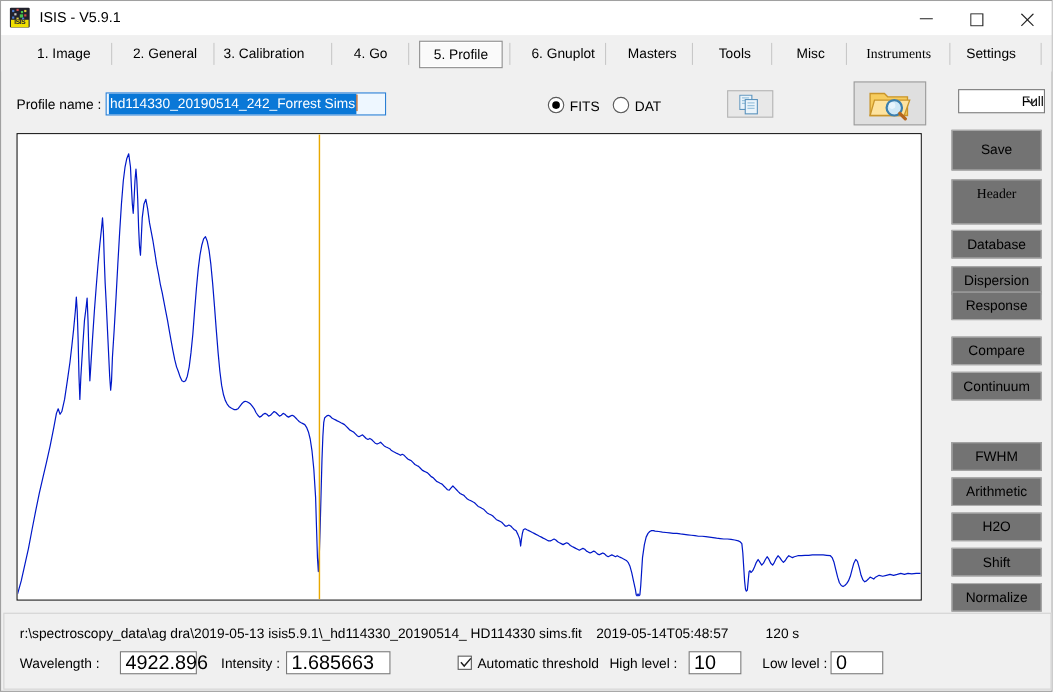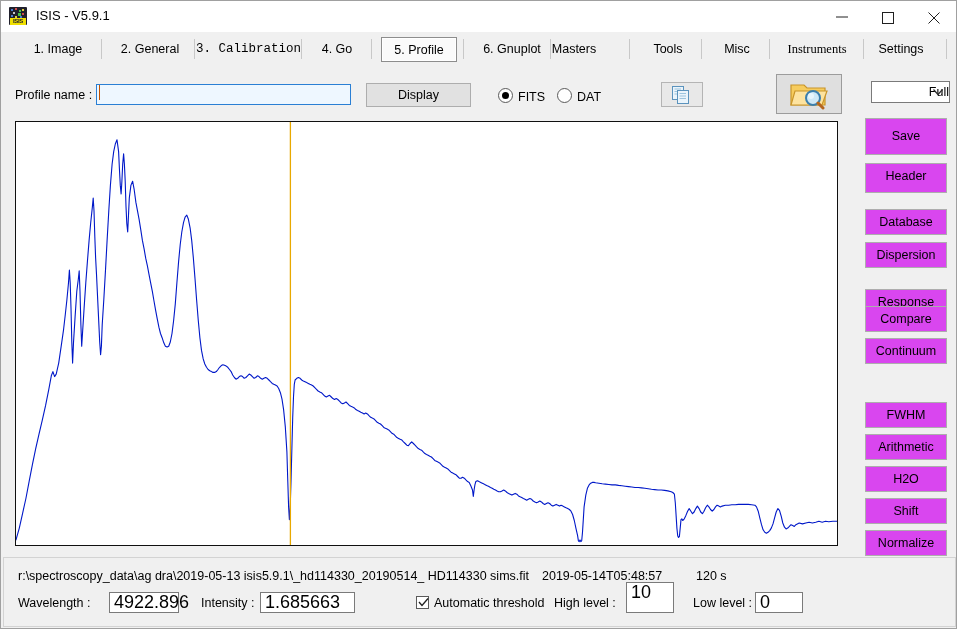--- a/index.html
+++ b/index.html
@@ -208,21 +208,21 @@
     box-sizing: border-box;
     overflow: hidden;
   }
   .plot-frame svg { display: block; }
 
   
   .side-btn {
     position: absolute;
     left: 864px;
     width: 82px;
-    background: #d946ef;
+    background: #737373;
     border: 1px solid #adadad;
     box-sizing: border-box;
     font-size: 12.5px;
     color: #000;
     text-align: center;
     cursor: default;
     white-space: nowrap;
   }
 
   
@@ -290,38 +290,37 @@
       <svg width="14" height="12" viewBox="0 0 14 12">
         <line x1="0.5" y1="0.5" x2="11.5" y2="11.5" stroke="#202020" stroke-width="1"></line>
         <line x1="11.5" y1="0.5" x2="0.5" y2="11.5" stroke="#202020" stroke-width="1"></line>
       </svg>
     </div>
   </div>
 
   <div class="tabbar">
       <div class="tab" style="left: 14px; width: 86px;">1. Image</div>
       <div class="tab" style="left: 106px; width: 86px;">2. General</div>
-      <div class="tab" style="left: 195px; width: 88px; font-family: Liberation Mono, monospace;">3. Calibration</div>
+      <div class="tab" style="left: 195px; width: 88px;">3. Calibration</div>
       <div class="tab" style="left: 304px; width: 64px;">4. Go</div>
       <div class="tab sel" style="left: 380px; width: 76px;">5. Profile</div>
       <div class="tab" style="left: 466px; width: 90px;">6. Gnuplot</div>
-      <div class="tab" style="left: 537px; width: 72px; text-align: center;">Masters</div>
+      <div class="tab" style="left: 556px; width: 72px; text-align: center;">Masters</div>
       <div class="tab" style="left: 636px; width: 62px;">Tools</div>
       <div class="tab" style="left: 706px; width: 60px;">Misc</div>
       <div class="tab" style="left: 771px; width: 90px; font-family: Liberation Serif, serif;">Instruments</div>
       <div class="tab" style="left: 864px; width: 72px;">Settings</div>
     </div>
 
   <div class="lbl" style="left:14px; top:87px;">Profile name :</div>
 
   <div class="profile-input">
-    <span class="caret"></span>
-  </div>
-
-  <div class="btn btn-display">Display</div>
+    <span class="sel-text">hd114330_20190514_242_Forrest Sims</span><span class="caret"></span>
+  </div>
+
 
   <div class="radio-wrap" style="left:497px; top:87px;">
     <span class="radio-dot on"></span><span>FITS</span>
   </div>
   <div class="radio-wrap" style="left:556px; top:87px;">
     <span class="radio-dot"></span><span>DAT</span>
   </div>
 
   <div class="icon-btn btn-copy">
     <svg width="22" height="19" viewBox="0 0 22 19" style="position:absolute;left:10px;top:3px;">
@@ -356,24 +355,24 @@
   <div class="plot-frame">
     <svg id="plot-svg" width="821" height="423" viewBox="0 0 821 423">
       <rect x="0" y="0" width="821" height="423" fill="#ffffff"></rect>
       <polyline id="spectrum-path" fill="none" stroke="#0018c8" stroke-width="1.1" stroke-linejoin="round" stroke-linecap="round" points="0.0,417.9 3.3,406.1 6.6,391.3 9.9,376.5 13.1,359.6 16.4,342.6 19.7,326.6 23.0,312.2 26.3,298.2 29.6,283.4 32.8,267.3 35.3,253.8 36.9,249.6 38.6,254.6 40.2,252.1 42.7,241.1 45.2,224.2 47.6,207.3 49.3,192.5 50.9,177.7 52.5,160.7 53.4,148.1 54.2,160.7 55.0,186.1 55.8,220.0 56.6,241.1 57.5,220.8 59.1,194.6 60.8,169.2 62.4,156.5 63.2,148.9 64.0,169.2 64.9,203.0 65.7,224.2 66.5,211.5 68.1,186.1 69.8,160.7 71.4,139.6 73.1,118.4 74.7,100.7 76.4,84.6 77.2,76.1 78.0,88.8 78.8,114.2 79.6,135.4 80.5,152.3 81.3,169.2 82.1,186.1 82.9,203.0 83.7,220.0 84.6,232.7 85.4,224.2 86.2,203.0 87.8,177.7 89.5,148.1 91.1,118.4 92.8,88.8 94.4,63.4 96.1,42.3 97.7,29.6 99.3,22.0 101.0,17.8 102.6,29.6 103.4,46.5 104.3,63.4 105.1,71.9 105.9,59.2 106.7,42.3 107.6,31.7 108.4,42.3 109.2,59.2 110.0,84.6 110.8,101.5 111.7,110.0 112.5,93.1 113.3,76.1 114.9,63.4 116.6,59.2 118.2,67.7 119.9,80.4 121.5,88.8 123.1,97.3 124.8,107.9 126.4,118.4 128.1,126.9 129.7,136.2 131.4,143.8 133.0,152.3 134.6,160.7 136.3,169.2 137.9,178.5 139.6,188.2 141.2,196.7 142.9,205.2 144.5,211.5 146.1,215.7 147.8,220.8 149.4,224.2 151.1,225.0 152.7,224.2 154.3,220.0 156.0,211.5 157.6,198.8 159.3,181.9 160.9,160.7 162.6,139.6 164.2,122.7 165.8,110.0 167.5,100.7 169.1,95.2 170.8,93.1 172.4,97.3 174.1,105.8 175.7,118.4 177.3,135.4 179.0,156.5 180.6,177.7 182.3,198.8 183.9,215.7 185.5,228.4 187.2,236.9 188.8,242.0 190.5,245.3 192.1,247.5 193.8,248.7 195.4,249.6 197.0,250.4 198.7,250.4 200.3,249.6 202.0,247.5 203.6,245.3 205.3,243.6 206.9,242.8 208.5,243.2 210.2,244.1 211.8,245.3 213.5,247.5 215.1,249.6 216.7,253.0 218.4,255.5 220.0,257.2 221.7,256.3 223.3,254.6 225.0,253.8 226.6,254.6 228.2,256.3 229.9,255.5 231.5,253.8 233.2,252.1 234.8,253.0 236.4,254.6 238.1,256.3 239.7,255.5 241.4,253.8 243.0,254.6 244.7,256.3 246.3,257.2 247.9,256.3 249.6,255.5 251.2,256.3 252.9,258.0 254.5,259.7 256.2,261.4 257.8,262.3 259.4,263.1 261.1,264.0 262.7,266.5 264.4,270.7 266.0,277.1 267.6,287.6 269.3,304.6 270.9,329.9 271.8,359.6 272.6,384.9 273.4,397.6 274.2,384.9 275.0,359.6 275.9,325.7 276.7,296.1 277.5,275.0 278.3,262.3 279.1,258.0 280.8,256.3 282.4,255.5 284.1,256.3 285.7,258.0 287.3,258.9 289.0,259.7 290.6,260.6 292.3,261.4 293.9,262.3 295.6,263.1 297.2,264.0 298.8,265.6 300.5,267.3 302.1,269.0 303.8,269.9 305.4,270.7 307.1,272.4 308.7,274.1 310.3,275.0 312.0,274.1 313.6,273.3 315.3,275.0 316.9,276.6 318.5,277.5 320.2,276.6 321.8,277.5 323.5,279.2 325.1,280.9 326.8,281.7 328.4,280.9 330.0,280.0 331.7,281.7 333.3,283.4 335.0,284.3 336.6,285.1 338.3,285.9 339.9,287.6 341.5,288.5 343.2,289.3 344.8,290.2 346.5,291.0 348.1,291.9 349.7,291.0 351.4,291.9 353.0,293.6 354.7,295.3 356.3,296.1 358.0,296.9 359.6,298.6 361.2,300.3 362.9,301.2 364.5,302.0 366.2,303.7 367.8,305.4 369.4,306.3 371.1,307.1 372.7,307.9 374.4,309.6 376.0,311.3 377.7,312.2 379.3,313.9 380.9,315.6 382.6,316.4 384.2,317.3 385.9,318.1 387.5,319.8 389.2,321.5 390.8,323.2 392.4,323.6 394.1,321.5 395.7,319.8 397.4,321.5 399.0,323.2 400.6,324.9 402.3,326.6 403.9,327.4 405.6,328.2 407.2,329.9 408.9,331.6 410.5,332.5 412.1,333.3 413.8,334.2 415.4,335.0 417.1,336.7 418.7,338.4 420.4,339.2 422.0,340.1 423.6,340.9 425.3,342.6 426.9,344.3 428.6,345.2 430.2,346.0 431.8,346.9 433.5,348.6 435.1,350.2 436.8,351.1 438.4,351.9 440.1,352.8 441.7,354.5 443.3,356.2 445.0,356.2 446.6,355.3 448.3,356.2 449.9,357.9 451.6,359.6 453.2,360.4 454.8,363.8 456.5,368.0 457.3,374.4 458.1,368.0 458.9,362.9 459.8,359.6 461.4,358.7 463.0,359.6 464.7,360.4 466.3,361.2 468.0,362.1 469.6,362.9 471.3,363.8 472.9,364.6 474.5,365.5 476.2,366.3 477.8,367.2 479.5,368.0 481.1,368.9 482.7,369.7 484.4,369.7 486.0,368.9 487.7,368.0 489.3,368.9 491.0,370.5 492.6,371.4 494.2,372.2 495.9,373.1 497.5,372.2 499.2,371.4 500.8,372.2 502.5,373.9 504.1,374.8 505.7,375.6 507.4,376.5 509.0,377.3 510.7,378.2 512.3,377.3 513.9,376.5 515.6,377.3 517.2,379.0 518.9,379.9 520.5,380.7 522.2,379.9 523.8,379.0 525.4,379.9 527.1,381.5 528.7,382.4 530.4,381.5 532.0,380.7 533.6,381.5 535.3,383.2 536.9,384.1 538.6,383.2 540.2,382.4 541.9,383.2 543.5,384.1 545.1,383.2 546.8,384.1 548.4,384.9 550.1,385.8 551.7,386.6 553.4,387.5 555.0,389.2 556.6,392.5 558.3,398.5 559.9,406.1 561.6,413.7 562.4,418.8 563.2,419.6 564.0,417.9 564.8,419.6 565.7,418.8 566.5,410.3 567.3,397.6 568.1,384.9 569.8,373.1 571.4,366.3 573.1,362.9 574.7,361.2 576.3,360.4 578.0,360.4 579.6,360.8 582.9,361.2 586.2,361.7 589.5,362.1 592.8,362.5 596.0,362.9 599.3,362.9 602.6,363.4 605.9,363.8 609.2,364.2 612.5,364.6 615.8,365.0 619.0,365.5 622.3,365.5 625.6,365.9 628.9,366.3 632.2,366.7 635.5,367.2 638.7,367.6 642.0,368.0 645.3,368.0 648.6,368.4 651.9,368.9 655.2,369.7 656.8,370.5 658.4,372.2 659.3,380.7 660.1,393.4 660.9,406.1 661.7,413.7 662.5,415.4 663.4,414.5 664.2,406.1 665.0,397.6 665.8,396.8 666.7,398.5 668.3,396.8 669.9,393.4 671.6,389.2 673.2,386.6 674.9,389.2 676.5,391.7 678.1,390.0 679.8,386.6 681.4,384.1 683.1,386.6 684.7,390.0 686.4,391.7 688.0,389.2 689.6,385.8 691.3,383.2 692.9,384.9 694.6,387.5 696.2,389.2 697.9,387.5 699.5,384.9 701.1,383.2 702.8,384.1 704.4,384.9 706.1,384.1 709.3,383.2 712.6,383.2 715.9,382.8 719.2,382.8 722.5,382.4 725.8,382.4 729.0,382.4 732.3,382.4 735.6,382.8 738.9,383.2 740.5,384.9 742.2,389.2 743.8,395.9 745.5,402.7 747.1,407.8 748.8,410.3 750.4,411.2 752.0,410.3 753.7,408.6 755.3,406.1 757.0,401.9 758.6,395.9 760.2,390.0 761.9,386.6 763.5,388.3 765.2,394.2 766.8,401.0 768.5,405.2 770.1,406.9 771.7,406.1 773.4,404.4 775.0,402.7 776.7,403.5 778.3,404.4 779.9,402.7 783.2,401.0 786.5,401.9 789.8,401.0 793.1,400.2 796.4,401.0 799.7,400.2 802.9,399.3 806.2,400.2 809.5,399.3 812.8,399.7 816.9,399.3 821.0,399.3"></polyline>
       <line id="cursor-line" y1="0" y2="423" stroke="#e8a800" stroke-width="1.3" x1="274.4" x2="274.4"></line>
     </svg>
   </div>
 
   <div id="side-buttons-host">
       <div class="side-btn" style="top: 117px; height: 37px; line-height: 35px;">Save</div>
-      <div class="side-btn" style="top: 162px; height: 30px; line-height: 24px;">Header</div>
+      <div class="side-btn" style="top: 162px; height: 41px; line-height: 24px; font-family: Liberation Serif, serif;">Header</div>
       <div class="side-btn" style="top: 208px; height: 26px; line-height: 24px;">Database</div>
       <div class="side-btn" style="top: 241px; height: 26px; line-height: 24px;">Dispersion</div>
-      <div class="side-btn" style="top: 264px; height: 26px; line-height: 24px; margin-top: 24px;">Response</div>
+      <div class="side-btn" style="top: 264px; height: 26px; line-height: 24px;">Response</div>
       <div class="side-btn" style="top: 305px; height: 26px; line-height: 24px;">Compare</div>
       <div class="side-btn" style="top: 337px; height: 26px; line-height: 24px;">Continuum</div>
       <div class="side-btn" style="top: 369px; height: 26px; line-height: 24px; margin-top: 32px;">Edit</div>
       <div class="side-btn" style="top: 401px; height: 26px; line-height: 24px;">FWHM</div>
       <div class="side-btn" style="top: 433px; height: 26px; line-height: 24px; text-align: center;">Arithmetic</div>
       <div class="side-btn" style="top: 465px; height: 26px; line-height: 24px;">H2O</div>
       <div class="side-btn" style="top: 497px; height: 26px; line-height: 24px;">Shift</div>
       <div class="side-btn" style="top: 529px; height: 26px; line-height: 24px;">Normalize</div>
       <div class="side-btn" style="top: 561px; height: 26px; line-height: 24px;">Crop</div>
       <div class="side-btn" style="top: 593px; height: 26px; line-height: 24px;">Filter</div>
@@ -391,21 +390,21 @@
     <div class="tbox" style="left:256px; top:34px; width:95px; height:21px;">1.685663</div>
 
     <div class="chk-box" style="left:412px; top:38px;">
       <svg width="11" height="11" viewBox="0 0 11 11">
         <polyline points="1,5 4,8.5 10,1.5" fill="none" stroke="#202020" stroke-width="1.3"></polyline>
       </svg>
     </div>
     <div class="lbl" style="left:430px; top:38px;">Automatic threshold</div>
 
     <div class="lbl" style="left:550px; top:38px;">High level :</div>
-    <div class="tbox" style="left:622px; top:24px; width:48px; height:31px;">10</div>
+    <div class="tbox" style="left:622px; top:34px; width:48px; height:21px;">10</div>
 
     <div class="lbl" style="left:689px; top:38px;">Low level :</div>
     <div class="tbox" style="left:751px; top:34px; width:48px; height:21px;">0</div>
   </div>
 
 <div class="tab-sep" style="left: 100px;"></div>
     <div class="tab-sep" style="left: 193px;"></div>
     <div class="tab-sep" style="left: 300px;"></div>
     <div class="tab-sep" style="left: 370px;"></div>
     <div class="tab-sep" style="left: 462px;"></div>

